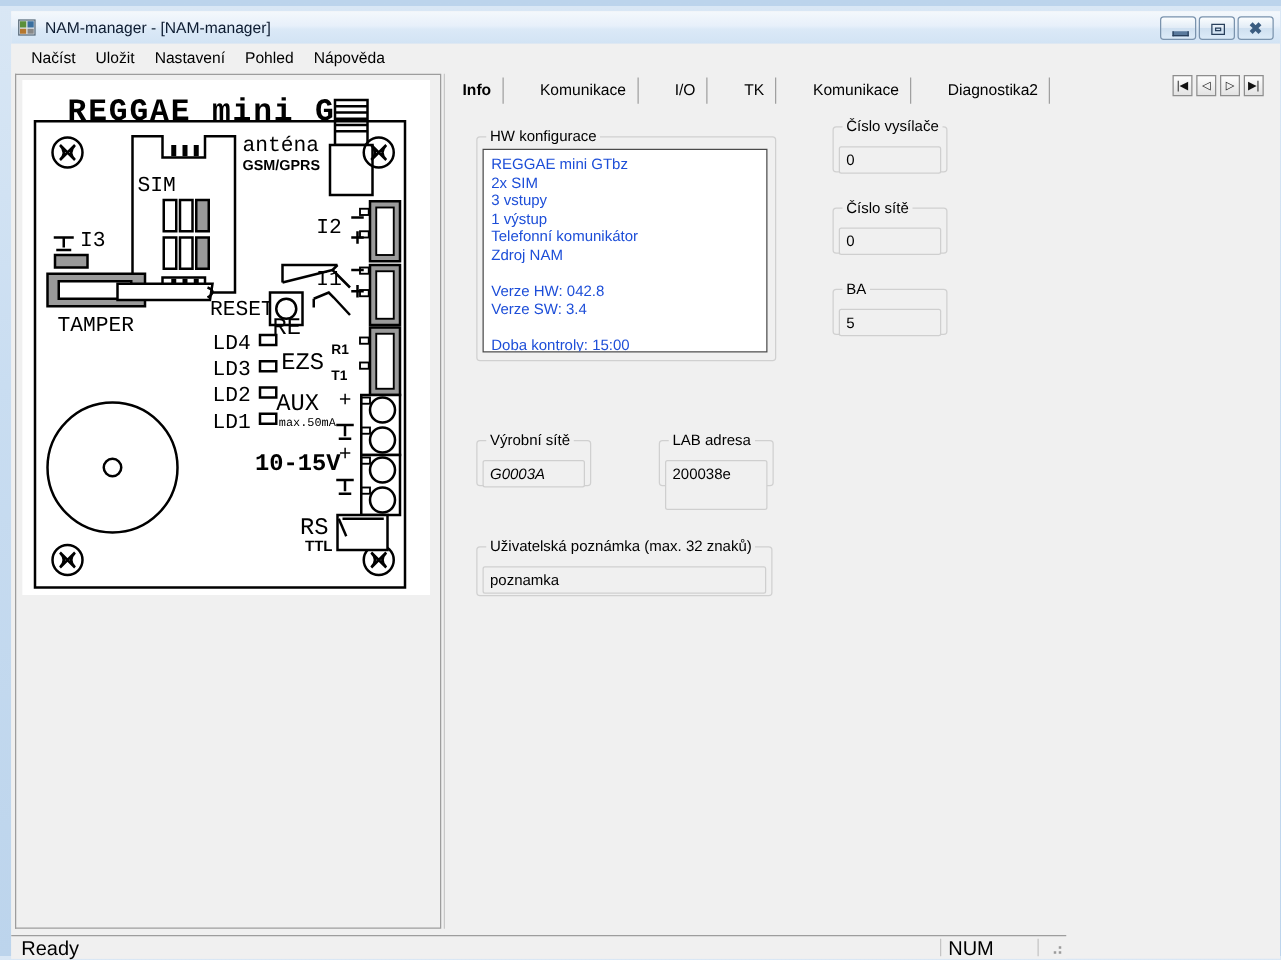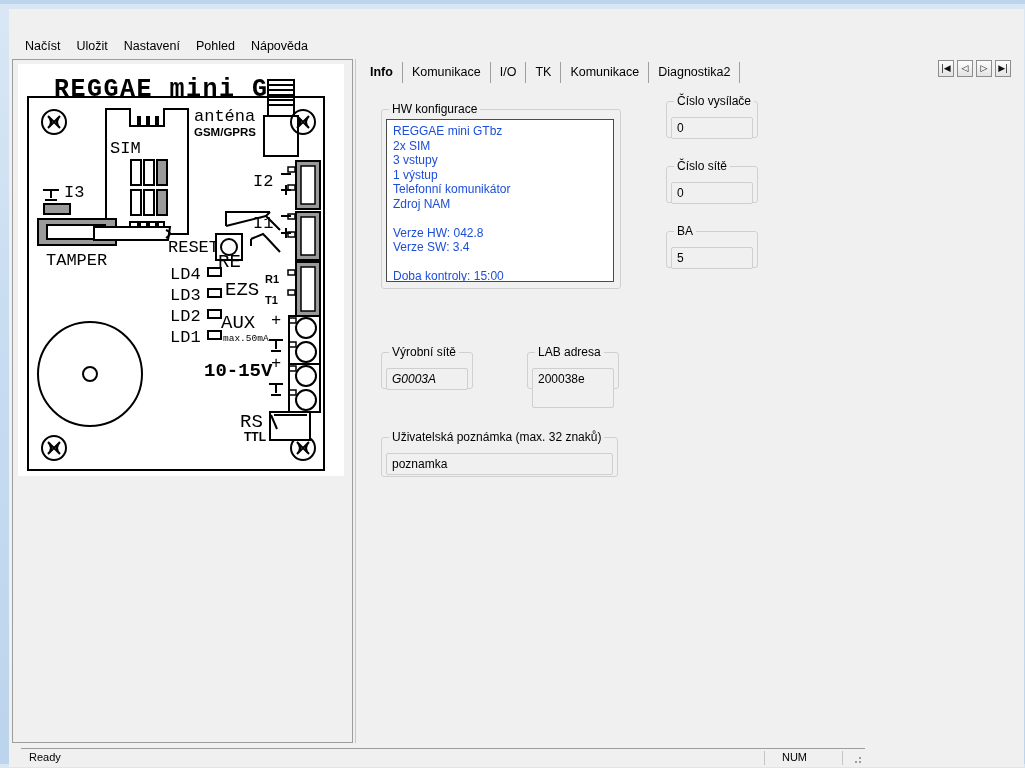--- a/index.html
+++ b/index.html
@@ -176,20 +176,21 @@
     background: #f0f0f0;
   }
 
   
   .tabstrip {
     position: absolute;
     left: 4px; top: 4px;
     height: 22px;
     display: flex;
     align-items: center;
+    gap: 20px;
   }
   .tab {
     font-size: 12.5px;
     padding: 3px 9px 4px 9px;
     color: #000;
     border-right: 1px solid #a0a0a0;
     line-height: 14px;
     white-space: nowrap;
   }
   .tab.active {
@@ -257,26 +258,26 @@
     color: #1d4ed8;
     padding: 4px 6px;
     line-height: 14.5px;
     white-space: pre;
     overflow: hidden;
   }
 
   
   .statusbar {
     position: absolute;
-    left: 12px; bottom: 0;
+    left: 0; bottom: 0;
     width: 844px;
     height: 18px;
     background: #f0f0f0;
     border-top: 1px solid #9d9d9d;
-    font-size: 11px;
+    font-size: 16px;
   }
   .status-text {
     position: absolute;
     left: 8px; top: 2px;
   }
   .status-num {
     position: absolute;
     right: 58px; top: 2px;
     color: #000;
   }
@@ -299,20 +300,44 @@
   }
   svg { display:block; }
 </style>
 </head>
 <body>
 
 <div id="app">
   <div class="win-frame">
     <div class="win-inner">
 
+      <div class="titlebar">
+        <span class="title-icon">
+          <svg width="16" height="16" viewBox="0 0 16 16">
+            <rect x="1" y="2" width="13" height="12" fill="#dfe6ec" stroke="#5a6b7a"></rect>
+            <rect x="2" y="3" width="5" height="5" fill="#5b8f3a"></rect>
+            <rect x="8" y="3" width="5" height="5" fill="#3a6f9f"></rect>
+            <rect x="2" y="9" width="5" height="4" fill="#b5772e"></rect>
+            <rect x="8" y="9" width="5" height="4" fill="#888"></rect>
+          </svg>
+        </span>
+        <span class="title-text">NAM-manager - [NAM-manager]</span>
+
+        <div class="win-buttons">
+          <div class="win-btn">
+            <span class="glyph-min"></span>
+          </div>
+          <div class="win-btn">
+            <span class="glyph-max"></span>
+          </div>
+          <div class="win-btn close">
+            <span class="glyph-close">✖</span>
+          </div>
+        </div>
+      </div>
 
       <div class="menubar">
         <div class="menu-item">Načíst</div>
         <div class="menu-item">Uložit</div>
         <div class="menu-item">Nastavení</div>
         <div class="menu-item">Pohled</div>
         <div class="menu-item">Nápověda</div>
       </div>
 
       <div class="client">

